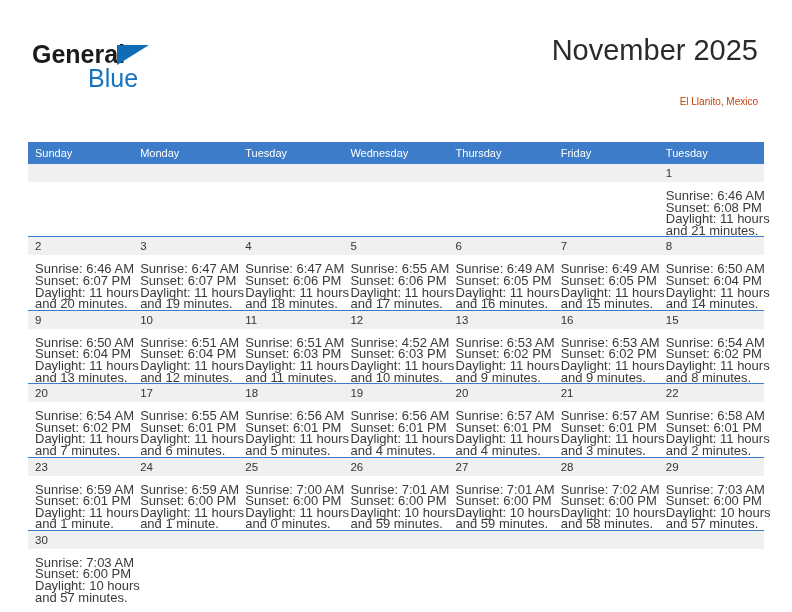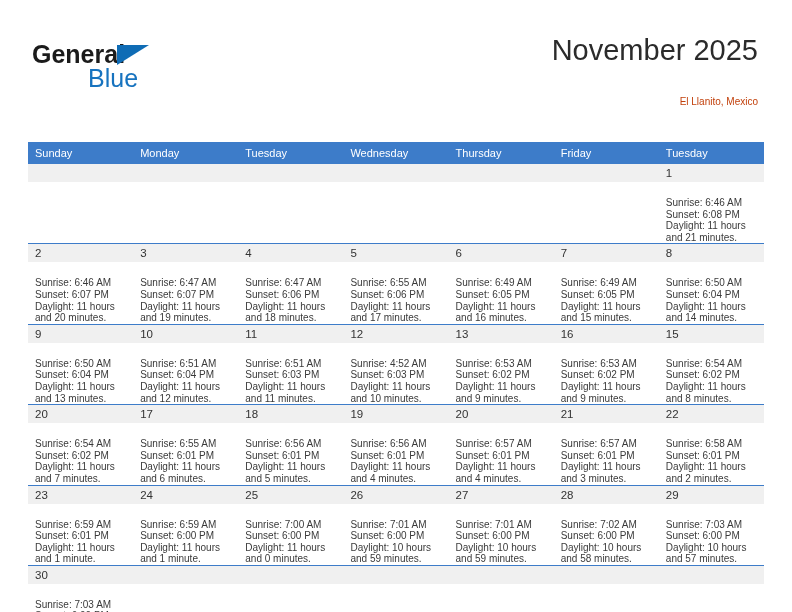--- a/index.html
+++ b/index.html
@@ -123,22 +123,22 @@
     color: #333333;
     padding: 3px 0 3px 7px;
     line-height: 12px;
     height: 12px;
   }
   .daynum.empty {
     background: #f0f0f0;
     color: transparent;
   }
   .cell-body {
-    padding: 15px 5px 0 7px;
-    font-size: 10px;
+    padding: 8px 5px 0 7px;
+    font-size: 13px;
     line-height: 11.6px;
     color: #3a3a3a;
   }
   .cell-body div {
     white-space: nowrap;
   }
   .cell-empty .cell-body { visibility: hidden; }
   td.blank {
     background: #ffffff;
   }

